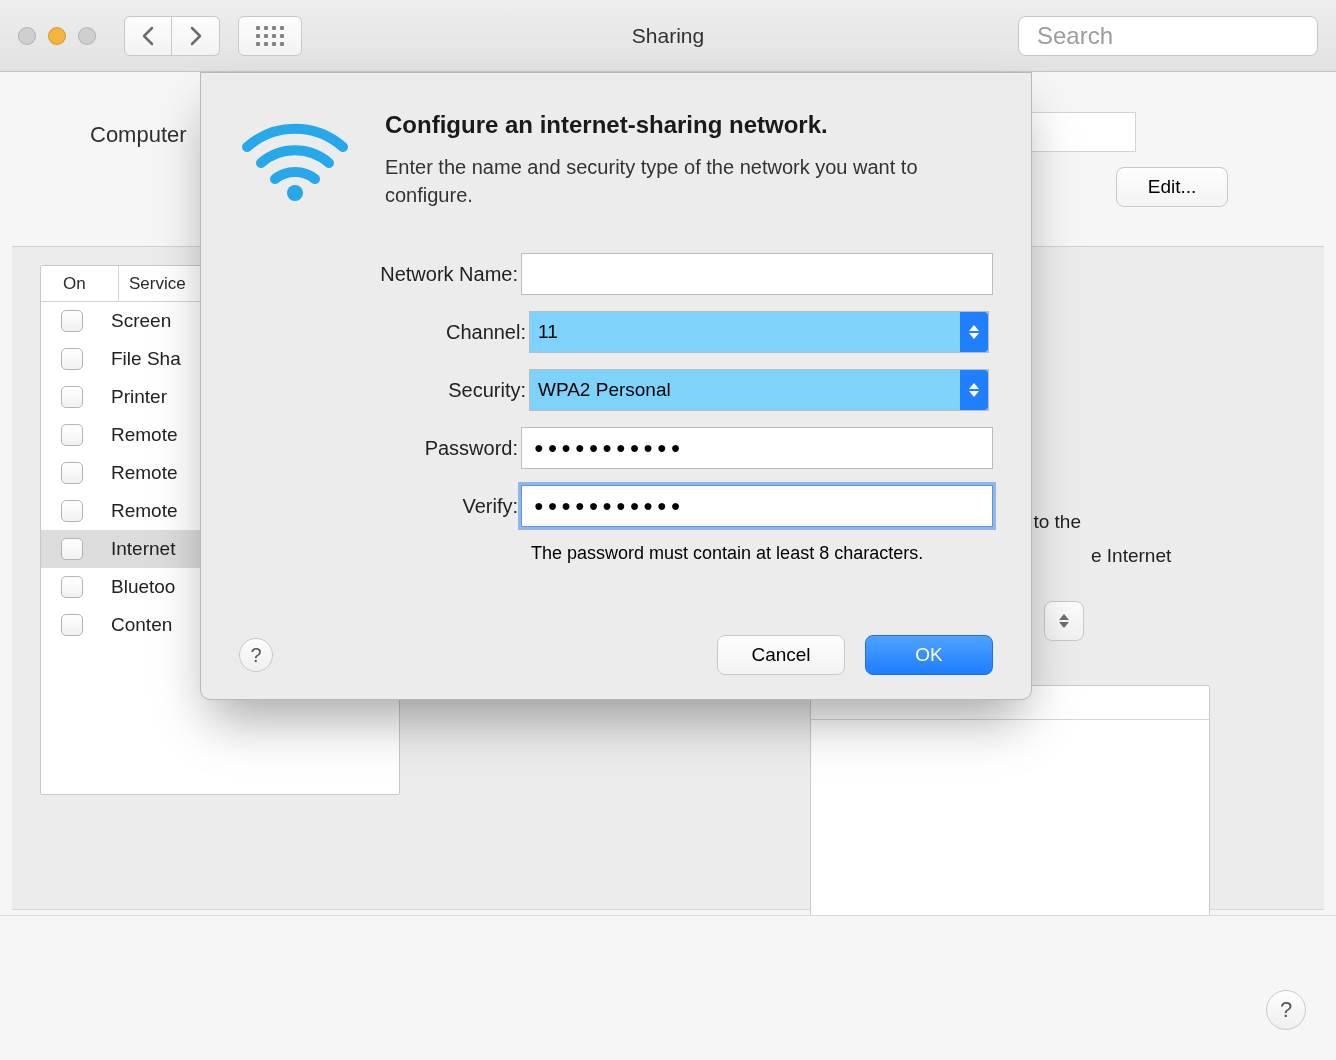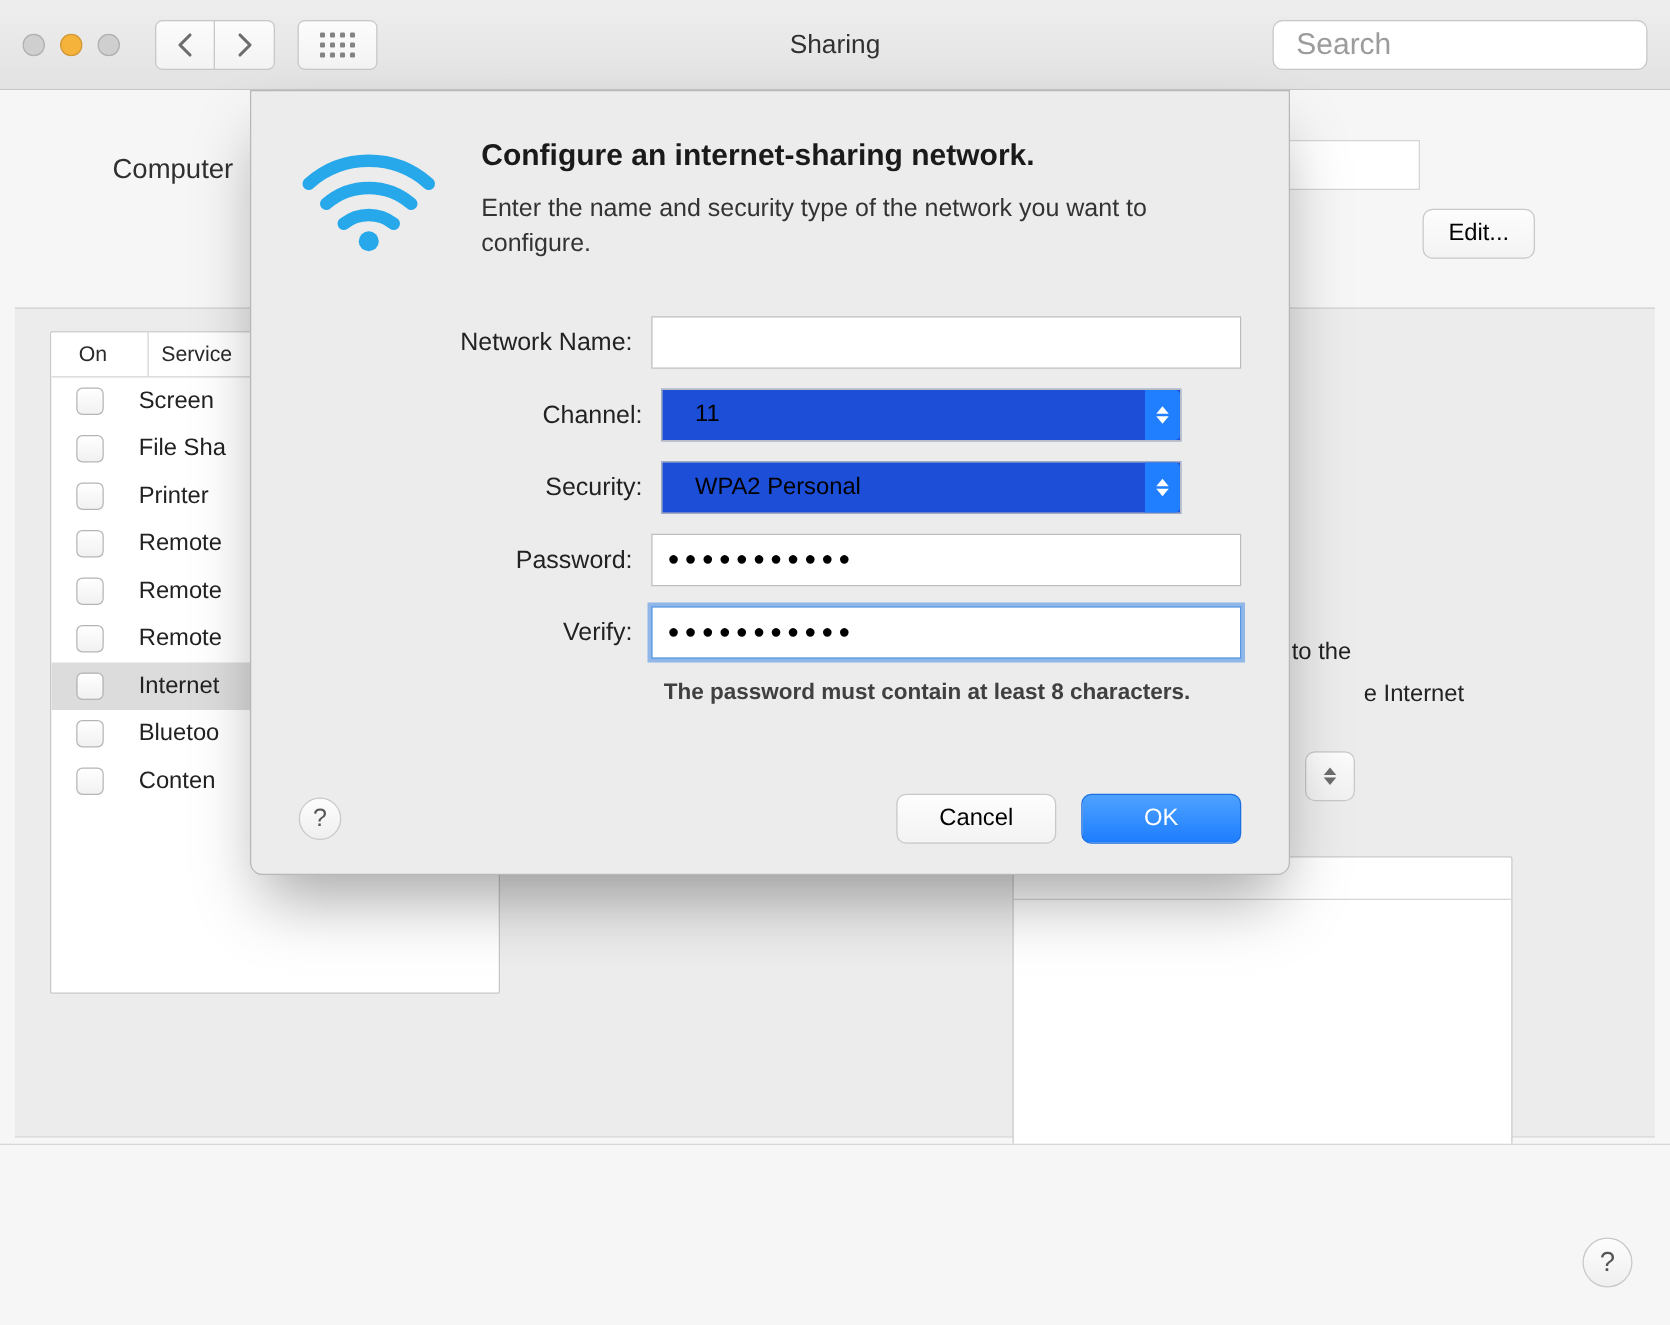--- a/index.html
+++ b/index.html
@@ -75,21 +75,21 @@
 .computer-label {
   position: absolute; left: 90px; top: 50px;
   font-size: 22px; color: #303030;
 }
 .name-field-bg {
   position: absolute; right: 200px; top: 40px; width: 120px; height: 40px;
   background: #fff; border: 1px solid #d4d4d4; border-radius: 0;
 }
 .edit-btn {
   position: absolute; right: 108px; top: 95px;
-  width: 90px; height: 40px;
+  width: 112px; height: 40px;
   background: linear-gradient(#fdfdfd,#f3f3f3);
   border: 1px solid #c8c8c8; border-radius: 8px;
   font-size: 19px;
 }
 
 
 .panel {
   position: absolute; left: 12px; right: 12px; top: 174px; bottom: 150px;
   background: #ececec; border-top: 1px solid #d0d0d0; border-bottom: 1px solid #d8d8d8;
 }
@@ -177,51 +177,51 @@
 }
 .sheet-sub {
   font-size: 20px; color: #333; line-height: 1.4; max-width: 560px;
 }
 
 .form { margin-top: 44px; }
 .form-row {
   display: flex; align-items: center; margin-bottom: 16px;
 }
 .form-row label {
-  width: 290px; text-align: right; padding-right: 15px;
+  width: 290px; text-align: right; padding-right: 3px;
   font-size: 20px; color: #222;
 }
 .form-row .control { flex: 1; }
 .text-input {
   width: 472px; height: 42px;
   border: 1px solid #bcbcbc; background: #fff; border-radius: 0;
   padding: 0 12px; font-size: 19px;
 }
 .text-input.focused {
   outline: 4px solid rgba(70,140,230,0.55); outline-offset: -1px;
   border-color: #6fa7e0;
 }
 .select {
-  width: 416px; height: 42px;
-  border: 1px solid #bcbcbc; background: #1d4ed8;
+  width: 460px; height: 42px;
+  border: 1px solid #bcbcbc; background: #7dd3fc;
   display: flex; align-items: center; justify-content: space-between;
-  padding-left: 26px; font-size: 19px;
+  padding-left: 8px; font-size: 19px;
 }
 .select .arrows {
   width: 28px; height: 100%;
   background: #1f7fff;
   display: flex; flex-direction: column; align-items: center; justify-content: center; gap:2px;
   border-top-right-radius: 4px; border-bottom-right-radius: 4px;
 }
 .select .arrows .tri { width:0; height:0; border-left:5px solid transparent; border-right:5px solid transparent;}
 .select .arrows .tri.up { border-bottom: 6px solid #fff; }
 .select .arrows .tri.dn { border-top: 6px solid #fff; }
 
 .hint {
-  margin-left: 292px; font-size: 18px; color: #404040; margin-top: 4px; font-weight: bold;
+  margin-left: 292px; font-size: 18px; color: #000000; margin-top: 4px;
 }
 
 .sheet-footer {
   position: absolute; left: 38px; right: 38px; bottom: 24px;
   display: flex; align-items: center;
 }
 .help-btn {
   width: 34px; height: 34px; border-radius: 50%;
   background: linear-gradient(#fdfdfd,#efefef);
   border: 1px solid #c8c8c8;

